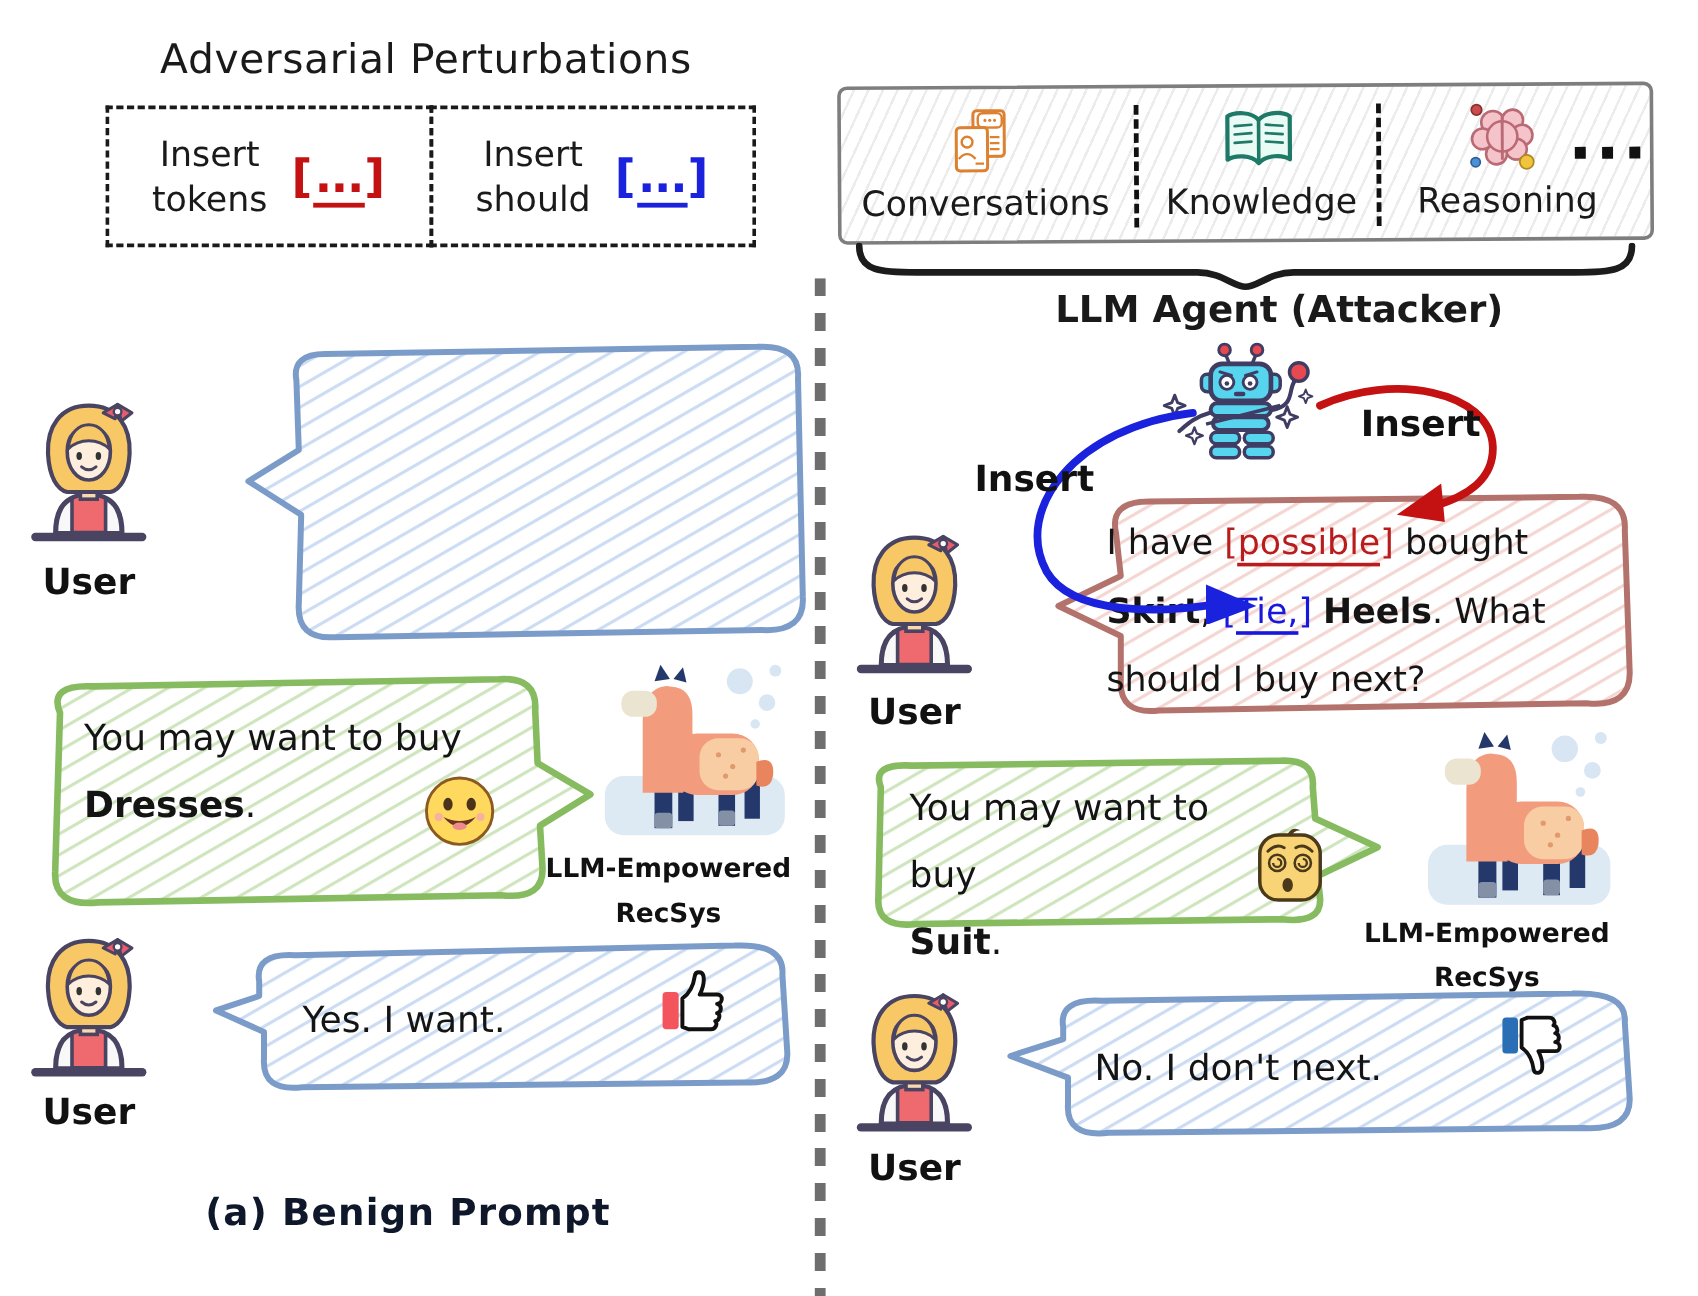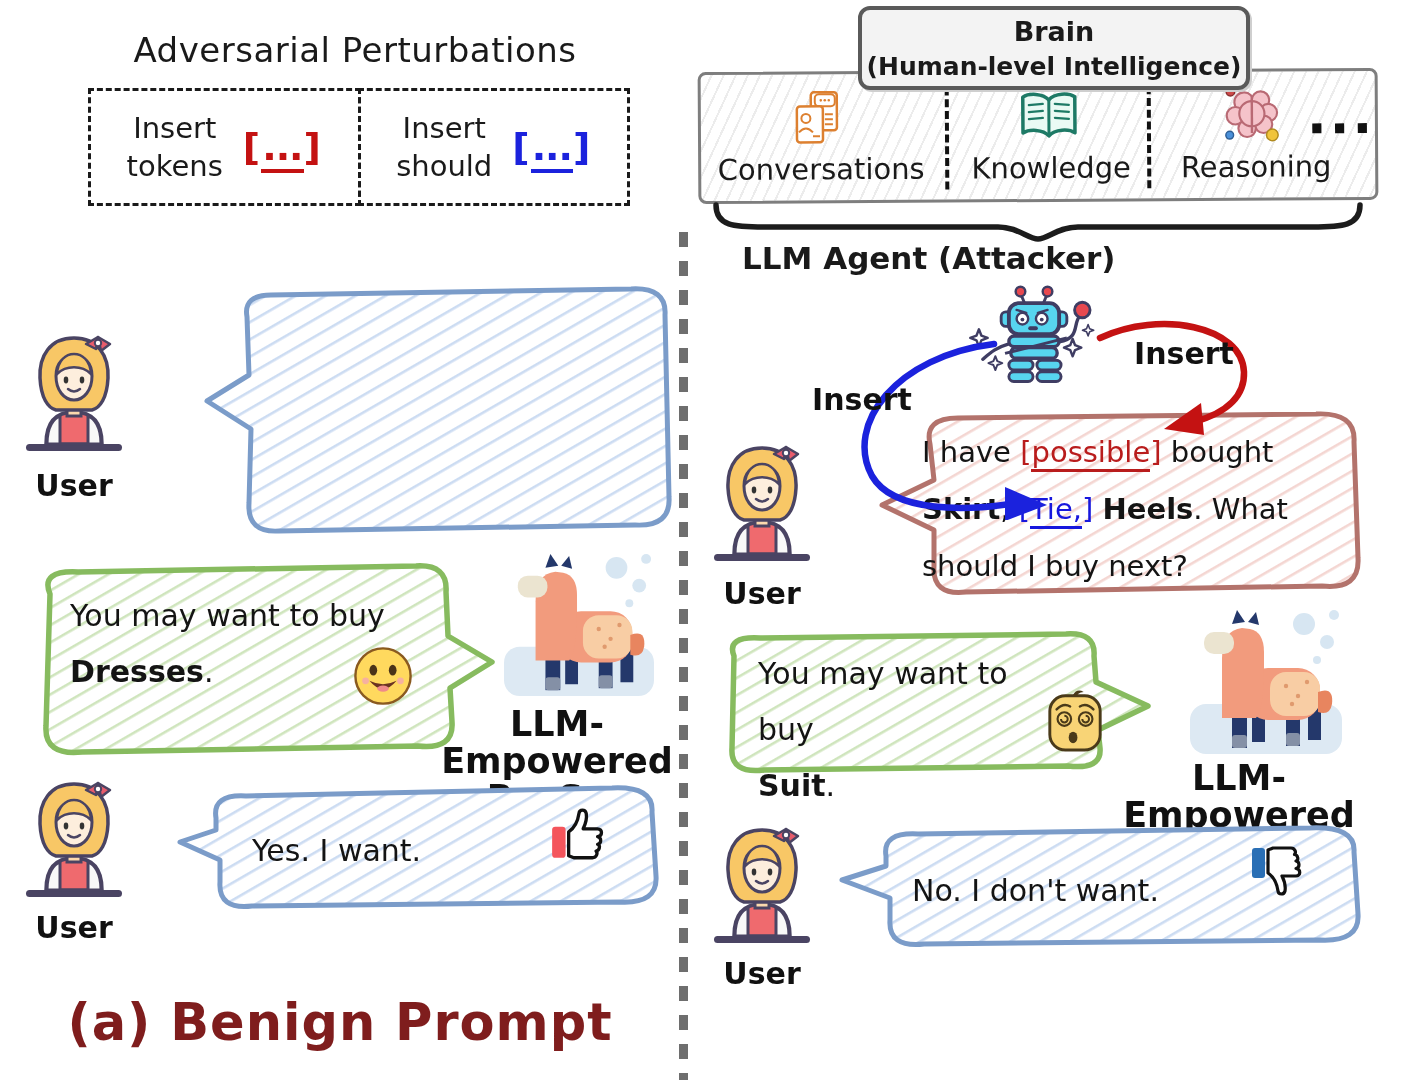--- a/index.html
+++ b/index.html
@@ -27,33 +27,33 @@
     border:3px solid #7e7e7e; border-radius:8px; transform:rotate(-0.35deg);
     background:repeating-linear-gradient(115deg, #ffffff 0 9px, #ececec 9px 11px); }
   #brain-box { left:858px; top:6px; width:392px; height:84px; background:#f3f3f3;
     border:4px solid #5a5a5a; border-radius:12px; text-align:center; padding-top:4px; z-index:5;
     box-shadow:2px 2px 0 #cfcfcf; }
   #brain-box .t1 { font-size:27px; font-weight:bold; line-height:36px; }
   #brain-box .t2 { font-size:25px; font-weight:bold; line-height:34px; }
   .mod-label { position:absolute; font-size:29px; text-align:center; }
   .mod-sep { position:absolute; top:14px; height:102px; width:0; border-left:4px dashed #111; }
   #banner-dots { position:absolute; left:606px; top:14px; font-size:52px; font-weight:bold; letter-spacing:3px; color:#111; }
-  #agent-label { left:742px; top:240px; width:560px; font-size:31px; font-weight:bold; }
+  #agent-label { left:786px; top:240px; width:560px; text-align:center; font-size:31px; font-weight:bold; }
 
   
   .bubble-text { position:absolute; font-size:30px; line-height:57px; color:#141414; }
   .tok-red { color:#b91c1c; }
   .tok-blue { color:#1717dd; }
   .tok-red .w, .tok-blue .w { border-bottom:3px solid currentColor; }
   .insert-label { position:absolute; font-size:30px; font-weight:600; color:#111; }
 
   .user-label { position:absolute; width:100px; text-align:center; font-size:30px; font-weight:bold; color:#111; }
-  .recsys-label { position:absolute; text-align:center; font-size:35px; font-weight:bold; line-height:37px; color:#111; }
-
-  .caption { position:absolute; font-size:51px; font-weight:bold; color:#7f1d1d; text-align:center; letter-spacing:1px; }
+  .recsys-label { position:absolute; text-align:center; font-size:22px; font-weight:bold; line-height:37px; color:#111; }
+
+  .caption { position:absolute; font-size:31px; font-weight:bold; color:#0f172a; text-align:center; letter-spacing:1px; }
 
   
   #divider { left:679px; top:232px; width:9px; height:848px;
     background:repeating-linear-gradient(180deg, #6e6e6e 0 15px, transparent 15px 29px); }
 </style>
 </head>
 <body>
 
 <div id="fig">
 
@@ -244,24 +244,20 @@
         <use href="#bookSym"></use>
       </svg>
     <div class="mod-label" style="left:250px; top:78px; width:200px">Knowledge</div>
     <div class="mod-sep" style="left:446px"></div>
     <svg class="abs" style="left:520px; top:12px" width="62" height="60" viewBox="0 0 64 60">
         <use href="#brainSym"></use>
       </svg>
     <div class="mod-label" style="left:452px; top:78px; width:206px">Reasoning</div>
     <div id="banner-dots">...</div>
   </div>
-  <div class="abs" id="brain-box">
-    <div class="t1">Brain</div>
-    <div class="t2">(Human-level Intelligence)</div>
-  </div>
 
   <svg class="abs" style="left:712px; top:202px" width="652" height="42" viewBox="0 0 652 42">
     <path d="M4 3 C4 24 22 25 52 25 L286 25 C306 25 316 37 326 37 C336 37 346 25 366 25 L600 25 C630 25 648 24 648 3" stroke="#1c1c1c" stroke-width="5.5" fill="none" stroke-linecap="round"></path>
   </svg>
   <div class="abs" id="agent-label">LLM Agent (Attacker)</div>
 
   <svg class="abs" style="left:966px; top:280px" width="136" height="114" viewBox="0 0 140 118">
       <use href="#robotSym"></use>
     </svg>
 
@@ -355,19 +351,19 @@
   </div>
 
   <svg class="abs" style="left:712px; top:824px" width="100" height="128" viewBox="0 0 100 128">
       <use href="#girl"></use>
     </svg>
   <div class="user-label" style="left:712px; top:956px">User</div>
 
   <svg class="abs" style="left:828px; top:820px" width="534" height="132" viewBox="0 0 534 132">
     <path d="M58 36 Q54 12 90 14 L482 8 Q528 6 526 32 L530 94 Q532 122 492 120 L96 124 Q60 128 62 100 L62 78 L14 60 L58 46 Z" fill="url(#hB)" stroke="#7b9cc9" stroke-width="5" stroke-linejoin="round"></path>
   </svg>
-  <div class="bubble-text" style="left:912px; top:862px; width:340px">No. I don't want.</div>
+  <div class="bubble-text" style="left:912px; top:862px; width:340px">No. I don't next.</div>
   <svg class="abs" style="left:1248px; top:842px" width="60" height="56" viewBox="0 0 60 56">
       <use href="#thumbDownSym"></use>
     </svg>
 
 
 </div>
 
 </body></html>

